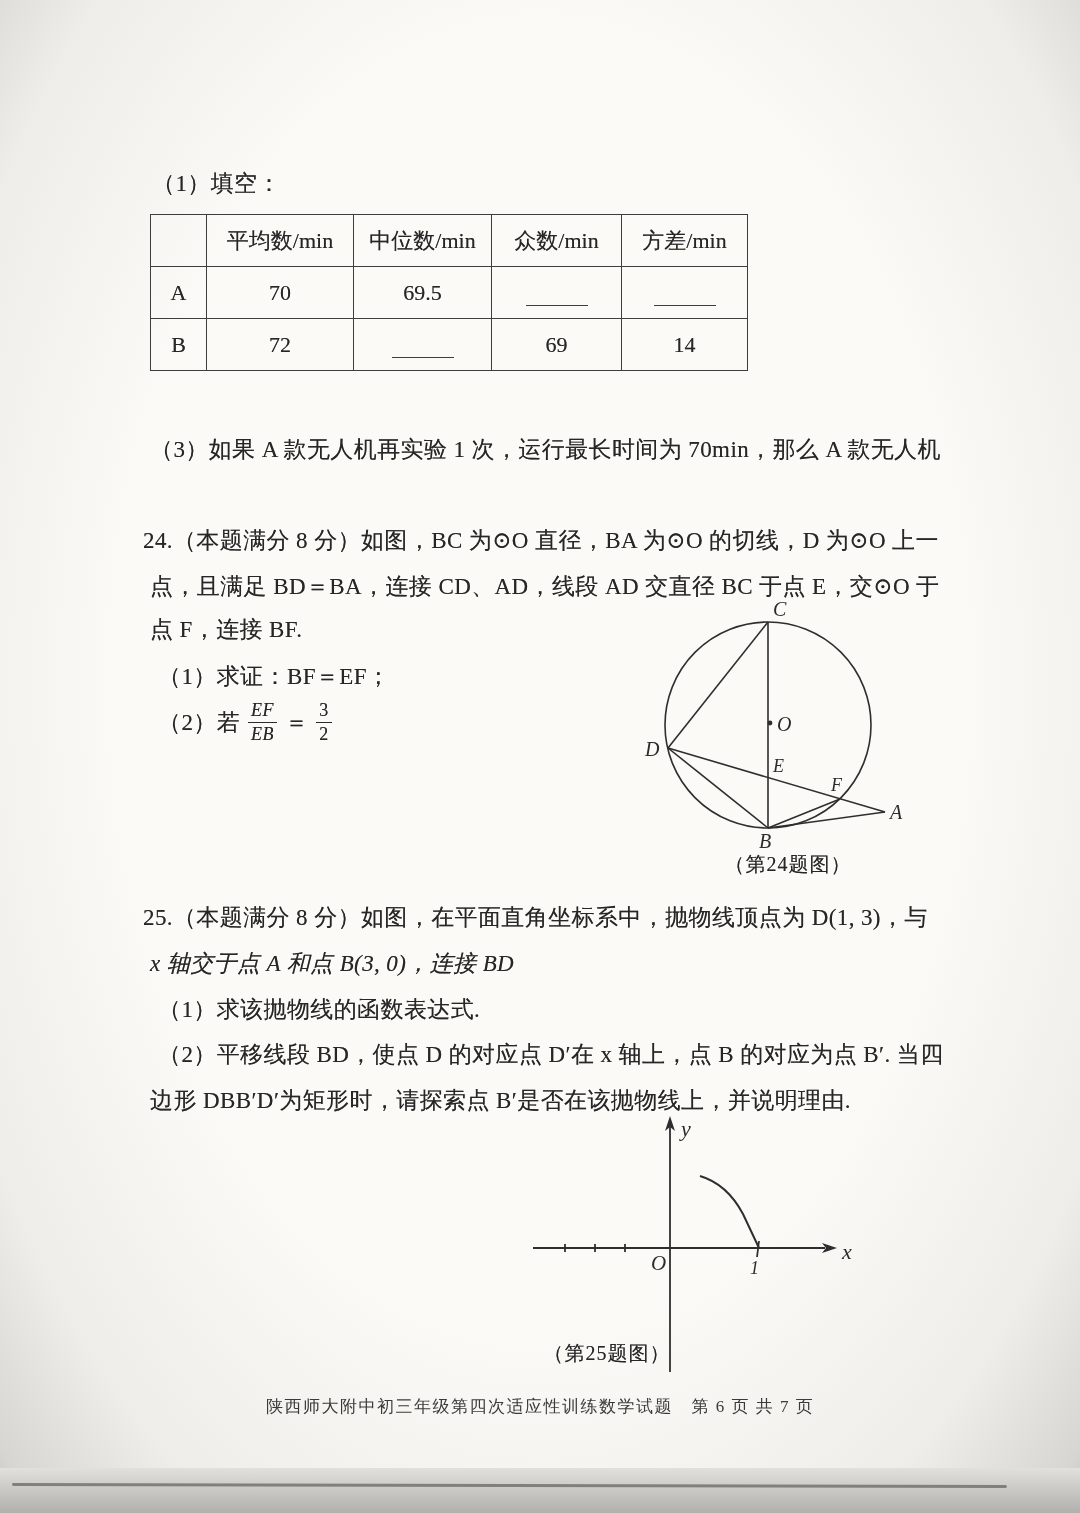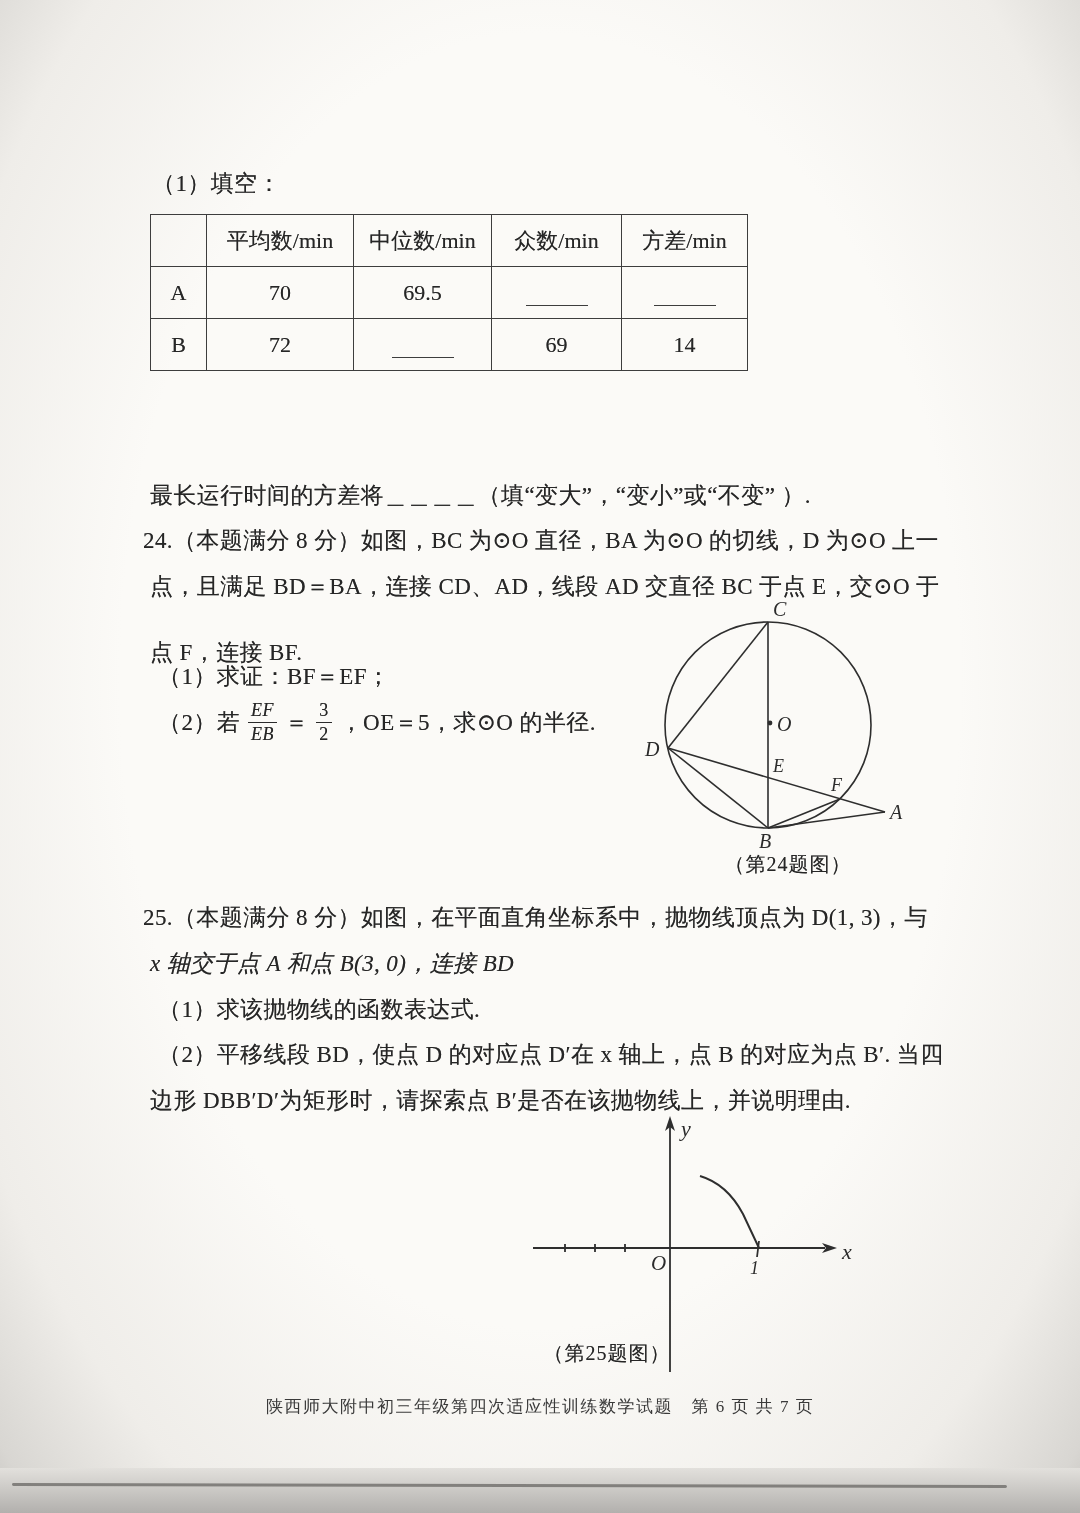--- a/index.html
+++ b/index.html
@@ -135,39 +135,38 @@
       <tr>
         <td>B</td>
         <td>72</td>
         <td><span class="blank"></span></td>
         <td>69</td>
         <td>14</td>
       </tr>
     </tbody>
   </table>
 
-  <div class="line" style="left:150px; top:480px;">最长运行时间的方差将＿＿＿＿（填“变大”，“变小”或“不变” ）.</div>
+  <div class="line" style="left:150px; top:434px;">（3）如果 A 款无人机再实验 1 次，运行最长时间为 70min，那么 A 款无人机</div>
 
   <div class="line" style="left:143px; top:525px;">24.（本题满分 8 分）如图，BC 为⊙O 直径，BA 为⊙O 的切线，D 为⊙O 上一</div>
   <div class="line" style="left:150px; top:571px;">点，且满足 BD＝BA，连接 CD、AD，线段 AD 交直径 BC 于点 E，交⊙O 于</div>
-  <div class="line" style="left:150px; top:637px;">点 F，连接 BF.</div>
+  <div class="line" style="left:150px; top:614px;">点 F，连接 BF.</div>
   <div class="line" style="left:158px; top:661px;">（1）求证：BF＝EF；</div>
 
   <div class="line frac-line" style="left:158px; top:694px;">
     <span>（2）若</span>
     <span class="frac ital">
       <span class="num">EF</span>
       <span class="den">EB</span>
     </span>
     <span>＝</span>
     <span class="frac">
       <span class="num">3</span>
       <span class="den">2</span>
     </span>
-    <span>，OE＝5，求⊙O 的半径.</span>
   </div>
 
   <svg class="fig" style="left:635px; top:600px;" width="290" height="255" viewBox="0 0 290 255">
     <g stroke="#2e2e2e" stroke-width="1.6" fill="none">
       <circle cx="133" cy="125" r="103"></circle>
       <line x1="133" y1="22" x2="133" y2="228"></line>
       <line x1="133" y1="22" x2="33" y2="148"></line>
       <line x1="33" y1="148" x2="250" y2="212"></line>
       <line x1="33" y1="148" x2="133" y2="228"></line>
       <line x1="133" y1="228" x2="205" y2="199"></line>

